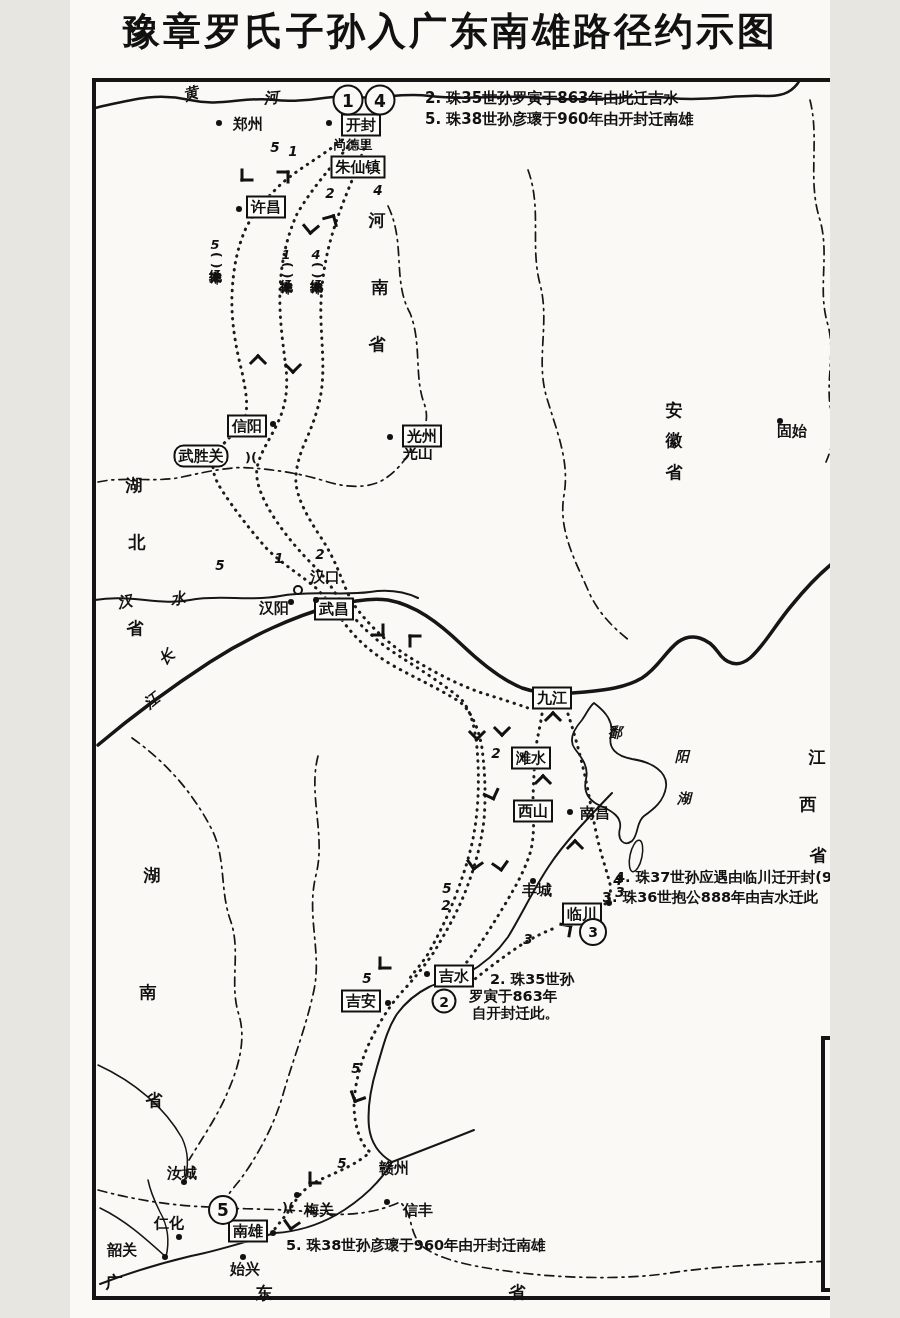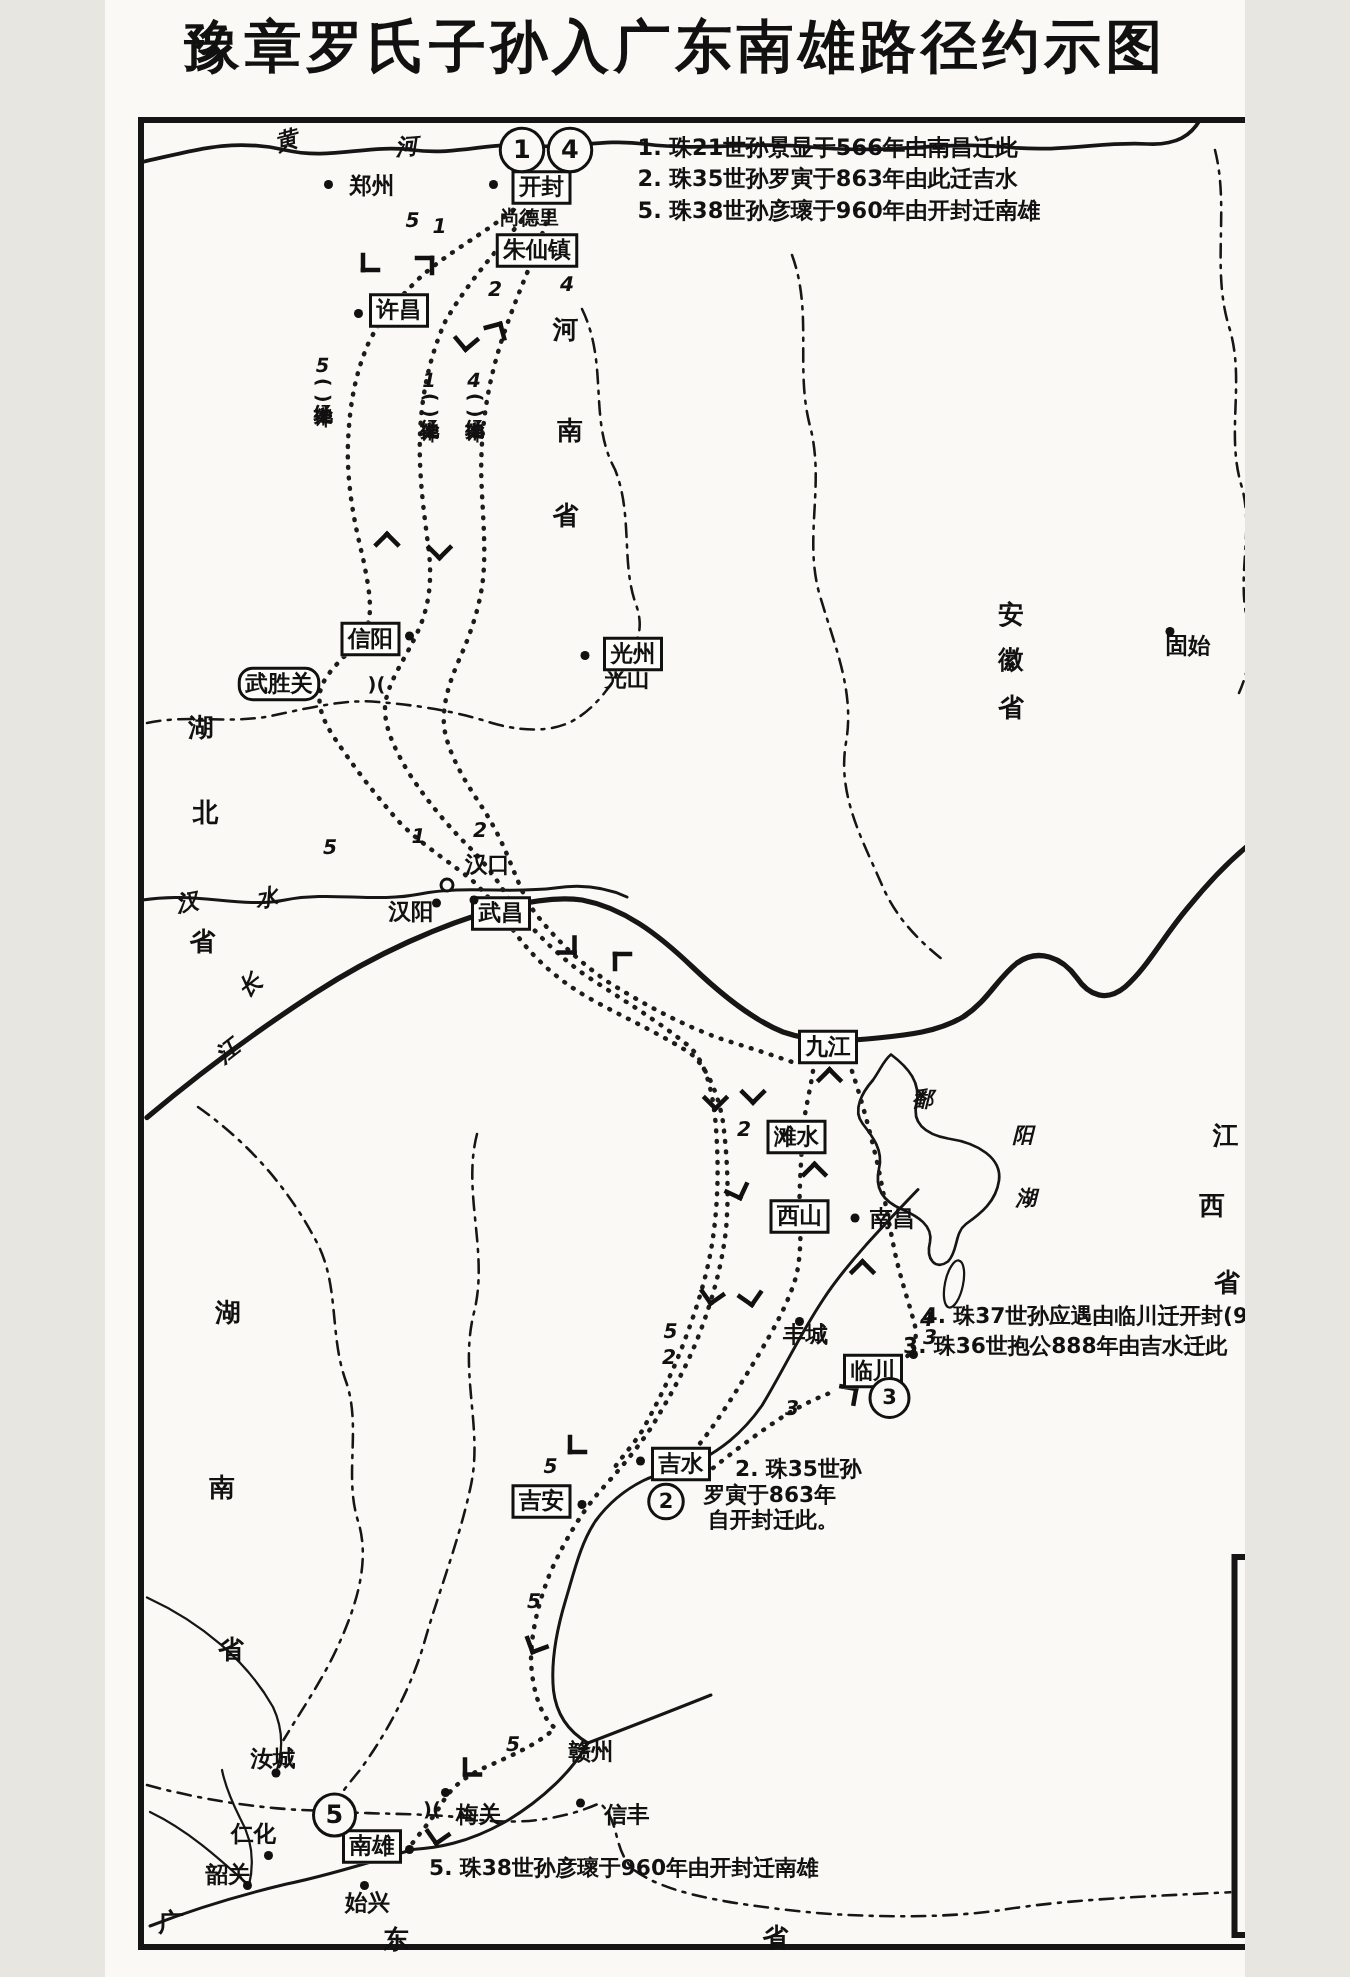--- a/index.html
+++ b/index.html
@@ -84,21 +84,21 @@
   </svg>
 
   <div id="overlay">
       <div class="box-label" style="left: 291px; top: 125px;">开封</div>
       <div class="dot" style="left: 259px; top: 123px;"></div>
       <div class="box-label" style="left: 288px; top: 167px;">朱仙镇</div>
       <div class="box-label" style="left: 196px; top: 207px;">许昌</div>
       <div class="dot" style="left: 169px; top: 209px;"></div>
       <div class="box-label" style="left: 177px; top: 426px;">信阳</div>
       <div class="dot" style="left: 203px; top: 424px;"></div>
-      <div class="box-label" style="left: 116px; top: 456px; border-radius: 10px;">武胜关</div>
+      <div class="box-label" style="left: 131px; top: 456px; border-radius: 10px;">武胜关</div>
       <div class="box-label" style="left: 352px; top: 436px;">光州</div>
       <div class="dot" style="left: 320px; top: 437px;"></div>
       <div class="box-label" style="left: 264px; top: 609px;">武昌</div>
       <div class="dot" style="left: 246px; top: 600px;"></div>
       <div class="box-label" style="left: 482px; top: 698px;">九江</div>
       <div class="box-label" style="left: 461px; top: 758px;">滩水</div>
       <div class="box-label" style="left: 463px; top: 811px;">西山</div>
       <div class="box-label" style="left: 512px; top: 914px;">临川</div>
       <div class="dot" style="left: 539px; top: 903px;"></div>
       <div class="box-label" style="left: 384px; top: 976px;">吉水</div>
@@ -118,21 +118,21 @@
       <div class="plain-label" style="left: 204px; top: 608px;">汉阳</div>
       <div class="dot" style="left: 221px; top: 602px;"></div>
       <div class="plain-label" style="left: 525px; top: 813px;">南昌</div>
       <div class="dot" style="left: 500px; top: 812px;"></div>
       <div class="plain-label" style="left: 467px; top: 890px;">丰城</div>
       <div class="dot" style="left: 463px; top: 881px;"></div>
       <div class="plain-label" style="left: 112px; top: 1173px;">汝城</div>
       <div class="dot" style="left: 114px; top: 1182px;"></div>
       <div class="plain-label" style="left: 99px; top: 1223px;">仁化</div>
       <div class="dot" style="left: 109px; top: 1237px;"></div>
-      <div class="plain-label" style="left: 82px; top: 1250px;">韶关</div>
+      <div class="plain-label" style="left: 52px; top: 1250px;">韶关</div>
       <div class="dot" style="left: 95px; top: 1257px;"></div>
       <div class="plain-label" style="left: 175px; top: 1269px;">始兴</div>
       <div class="dot" style="left: 173px; top: 1257px;"></div>
       <div class="plain-label" style="left: 249px; top: 1210px;">梅关</div>
       <div class="dot" style="left: 227px; top: 1195px;"></div>
       <div class="plain-label" style="left: 348px; top: 1210px;">信丰</div>
       <div class="dot" style="left: 317px; top: 1202px;"></div>
       <div class="plain-label" style="left: 324px; top: 1168px;">赣州</div>
       <div class="char-label" style="left: 307px; top: 220px;">河</div>
       <div class="char-label" style="left: 310px; top: 287px;">南</div>
@@ -221,21 +221,20 @@
       <div class="arrow" style="left: 405px; top: 862px; transform: translate(-50%, -50%) rotate(145deg);"></div>
       <div class="arrow" style="left: 430px; top: 863px; transform: translate(-50%, -50%) rotate(125deg);"></div>
       <div class="arrow" style="left: 495px; top: 930px; transform: translate(-50%, -50%) rotate(370deg);"></div>
       <div class="arrow" style="left: 315px; top: 963px; transform: translate(-50%, -50%) rotate(180deg);"></div>
       <div class="arrow" style="left: 288px; top: 1095px; transform: translate(-50%, -50%) rotate(160deg);"></div>
       <div class="arrow" style="left: 245px; top: 1178px; transform: translate(-50%, -50%) rotate(180deg);"></div>
       <div class="arrow" style="left: 222px; top: 1222px; transform: translate(-50%, -50%) rotate(145deg);"></div>
     </div>
 
   <div class="legend" id="legend">
-      <div>1. 珠21世孙景显于566年由南昌迁此</div>
       <div>2. 珠35世孙罗寅于863年由此迁吉水</div>
       <div>5. 珠38世孙彦瓌于960年由开封迁南雄</div>
     </div>
 
   <div class="side-box">
     <div class="side-col c2">广东南雄路径约示图</div>
     <div class="side-col c1">豫章罗氏子孙入</div>
   </div>
 </div>
 

